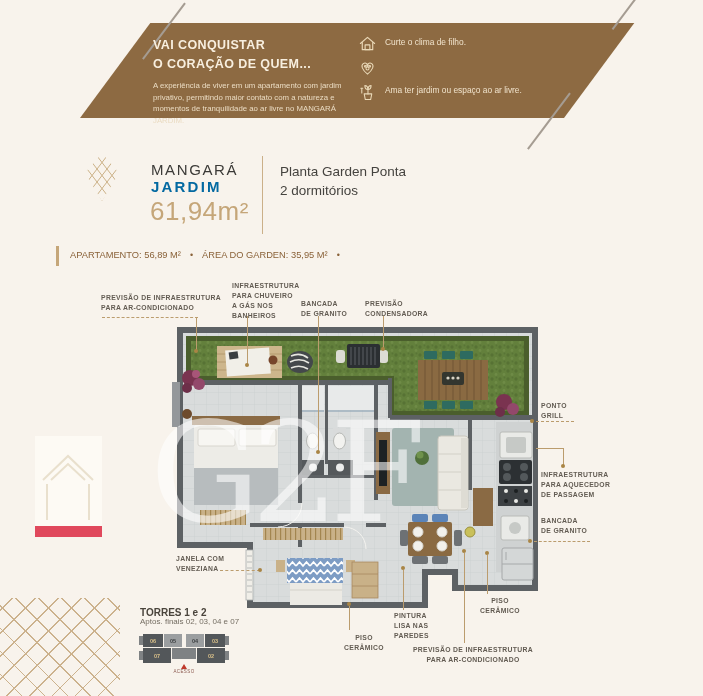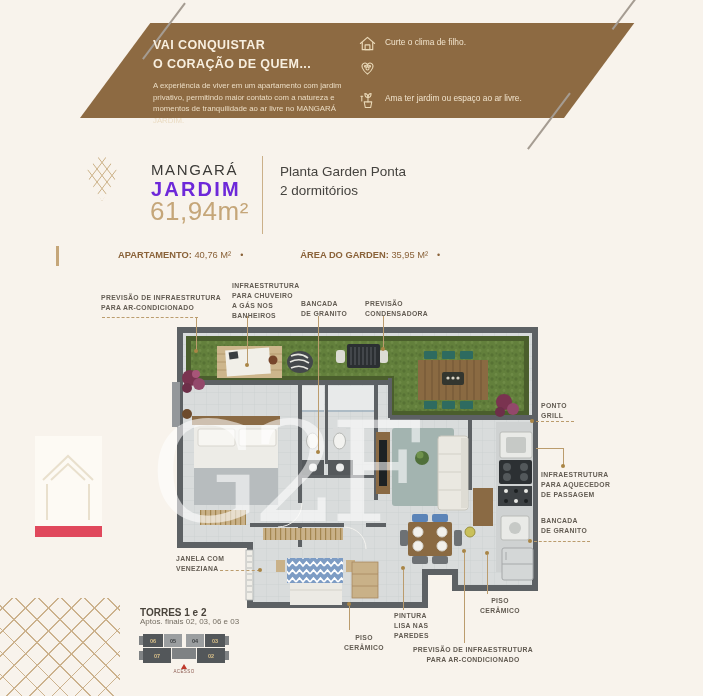--- a/index.html
+++ b/index.html
@@ -13,36 +13,36 @@
   .slant{width:1.5px;background:#a59c92;}
   #slant-tl{left:163px;top:-4px;height:70px;transform:rotate(37deg);}
   #slant-br{left:548px;top:86px;height:70px;transform:rotate(37deg);}
   #slant-tr{left:626px;top:-14px;height:48px;transform:rotate(37deg);}
   #banner-heading{left:153px;top:36px;font-size:12.5px;font-weight:bold;color:#f8efdf;
     letter-spacing:.4px;line-height:1.5;white-space:pre-line;}
   #banner-body{left:153px;top:80px;width:190px;font-size:7.8px;line-height:1.48;color:#eadbc2;}
   .b-item{display:flex;align-items:flex-start;gap:8px;color:#f0e3cc;font-size:8.4px;line-height:1.5;}
   #b-item-1{left:358px;top:36px;width:210px;}
   #b-item-2{left:358px;top:60px;width:200px;}
-  #b-item-3{left:358px;top:92px;width:210px;}
+  #b-item-3{left:358px;top:84px;width:210px;}
   .b-item svg{flex:0 0 auto;margin-top:-2px;}
 
   
   #brand-mark{left:84px;top:152px;}
   #brand-top{left:151px;top:161px;font-size:15px;letter-spacing:1.6px;color:#3b3a37;font-weight:500;}
-  #brand-bottom{left:151px;top:178px;font-size:20px;letter-spacing:2.2px;font-weight:bold;color:#6d28d9;}
+  #brand-bottom{left:151px;top:178px;font-size:15px;letter-spacing:2.2px;font-weight:bold;color:#0369a1;}
   #brand-area{left:150px;top:196px;font-size:26px;color:#c5a679;letter-spacing:.5px;}
   #title-divider{left:262px;top:156px;width:1px;height:78px;background:#cbb089;}
   #plan-title{left:280px;top:163px;font-size:13.5px;color:#45433f;line-height:1.4;
      font-weight:500;white-space:pre-line;}
 
   
   #stats-bar{left:56px;top:246px;width:3px;height:20px;background:#c5a679;}
   #stats{left:70px;top:250px;font-size:9.3px;color:#8a6239;display:flex;gap:9px;align-items:baseline;white-space:nowrap;}
-  #stats b{font-weight:bold;margin-left:48px;}
+  #stats b{font-weight:normal;}
   .bullet{color:#8a6239;font-size:9px;}
 
   
   .co{font-size:6.8px;font-weight:bold;letter-spacing:.35px;color:#625b52;
       line-height:1.45;white-space:pre-line;z-index:6;}
   #co-ac-top{left:101px;top:293px;}
   #co-shower{left:232px;top:281px;}
   #co-granite-top{left:301px;top:299px;}
   #co-condenser{left:365px;top:299px;}
   #co-grill{left:541px;top:401px;}
@@ -153,21 +153,21 @@
 </svg>
 <div class="abs" id="brand-top">MANGARÁ</div>
 <div class="abs" id="brand-bottom">JARDIM</div>
 <div class="abs" id="brand-area">61,94m²</div>
 <div class="abs" id="title-divider"></div>
 <div class="abs" id="plan-title">Planta Garden Ponta
 2 dormitórios</div>
 
 <div class="abs" id="stats-bar"></div>
 <div class="abs" id="stats">
-  <span><b>APARTAMENTO:</b> <span>40,76 M²</span></span>
+  <span><b>APARTAMENTO:</b> <span>56,89 M²</span></span>
   <span class="bullet">•</span>
   <span><b>ÁREA DO GARDEN:</b> <span>35,95 M²</span></span>
   <span class="bullet">•</span>
 </div>
 
 <svg class="abs" id="floorplan" width="375" height="295" viewBox="0 0 375 295">
   <defs>
     <pattern id="grass" width="8" height="8" patternUnits="userSpaceOnUse">
       <rect width="8" height="8" fill="#63803c"></rect>
       <circle cx="2" cy="3" r="1.7" fill="#577234"></circle>
@@ -408,21 +408,21 @@
 CERÂMICO</div>
 <div class="abs co" id="co-paint">PINTURA
 LISA NAS
 PAREDES</div>
 <div class="abs co" id="co-floor-right">PISO
 CERÂMICO</div>
 <div class="abs co" id="co-ac-bottom">PREVISÃO DE INFRAESTRUTURA
 PARA AR-CONDICIONADO</div>
 
 <div class="abs" id="kp-title">TORRES 1 e 2</div>
-<div class="abs" id="kp-sub">Aptos. finais 02, 03, 06 e 03</div>
+<div class="abs" id="kp-sub">Aptos. finais 02, 03, 04 e 07</div>
 <div class="abs" id="keyplan">
   <div class="kp-cell kp-mid" style="left:0;top:5px;width:4px;height:9px;"></div>
   <div class="kp-cell kp-mid" style="left:86px;top:5px;width:4px;height:9px;"></div>
   <div class="kp-cell kp-mid" style="left:0;top:20px;width:4px;height:9px;"></div>
   <div class="kp-cell kp-mid" style="left:86px;top:20px;width:4px;height:9px;"></div>
   <div class="kp-cell kp-dark" style="left:4px;top:3px;width:20px;height:13px;">06</div>
   <div class="kp-cell kp-light" style="left:25px;top:3px;width:18px;height:13px;">05</div>
   <div class="kp-cell kp-light" style="left:47px;top:3px;width:18px;height:13px;">04</div>
   <div class="kp-cell kp-dark" style="left:66px;top:3px;width:20px;height:13px;">03</div>
   <div class="kp-cell kp-dark" style="left:4px;top:17px;width:28px;height:15px;">07</div>

